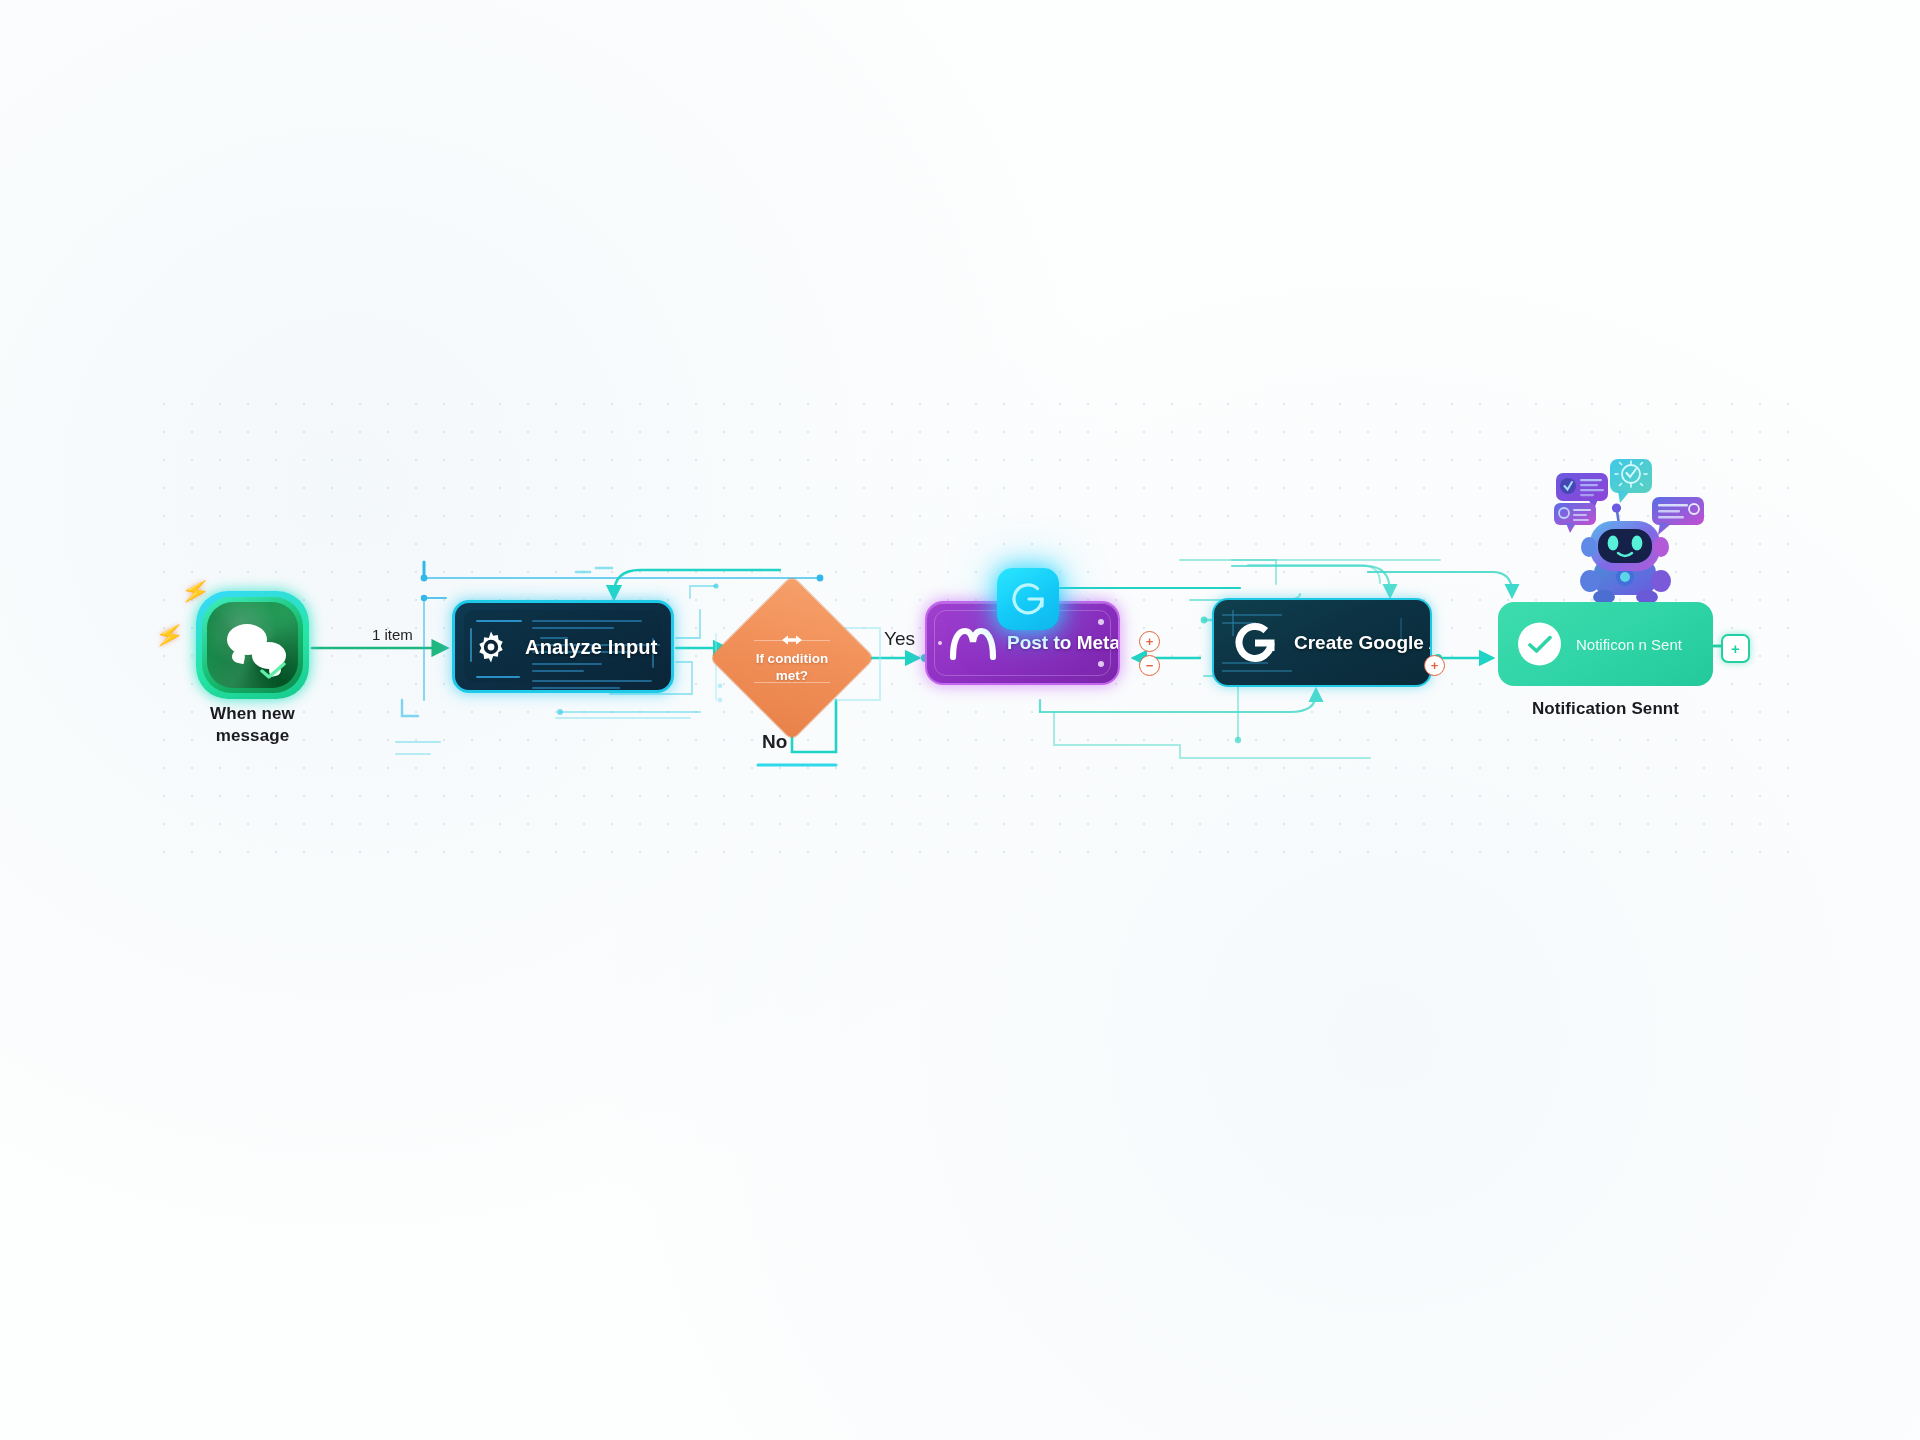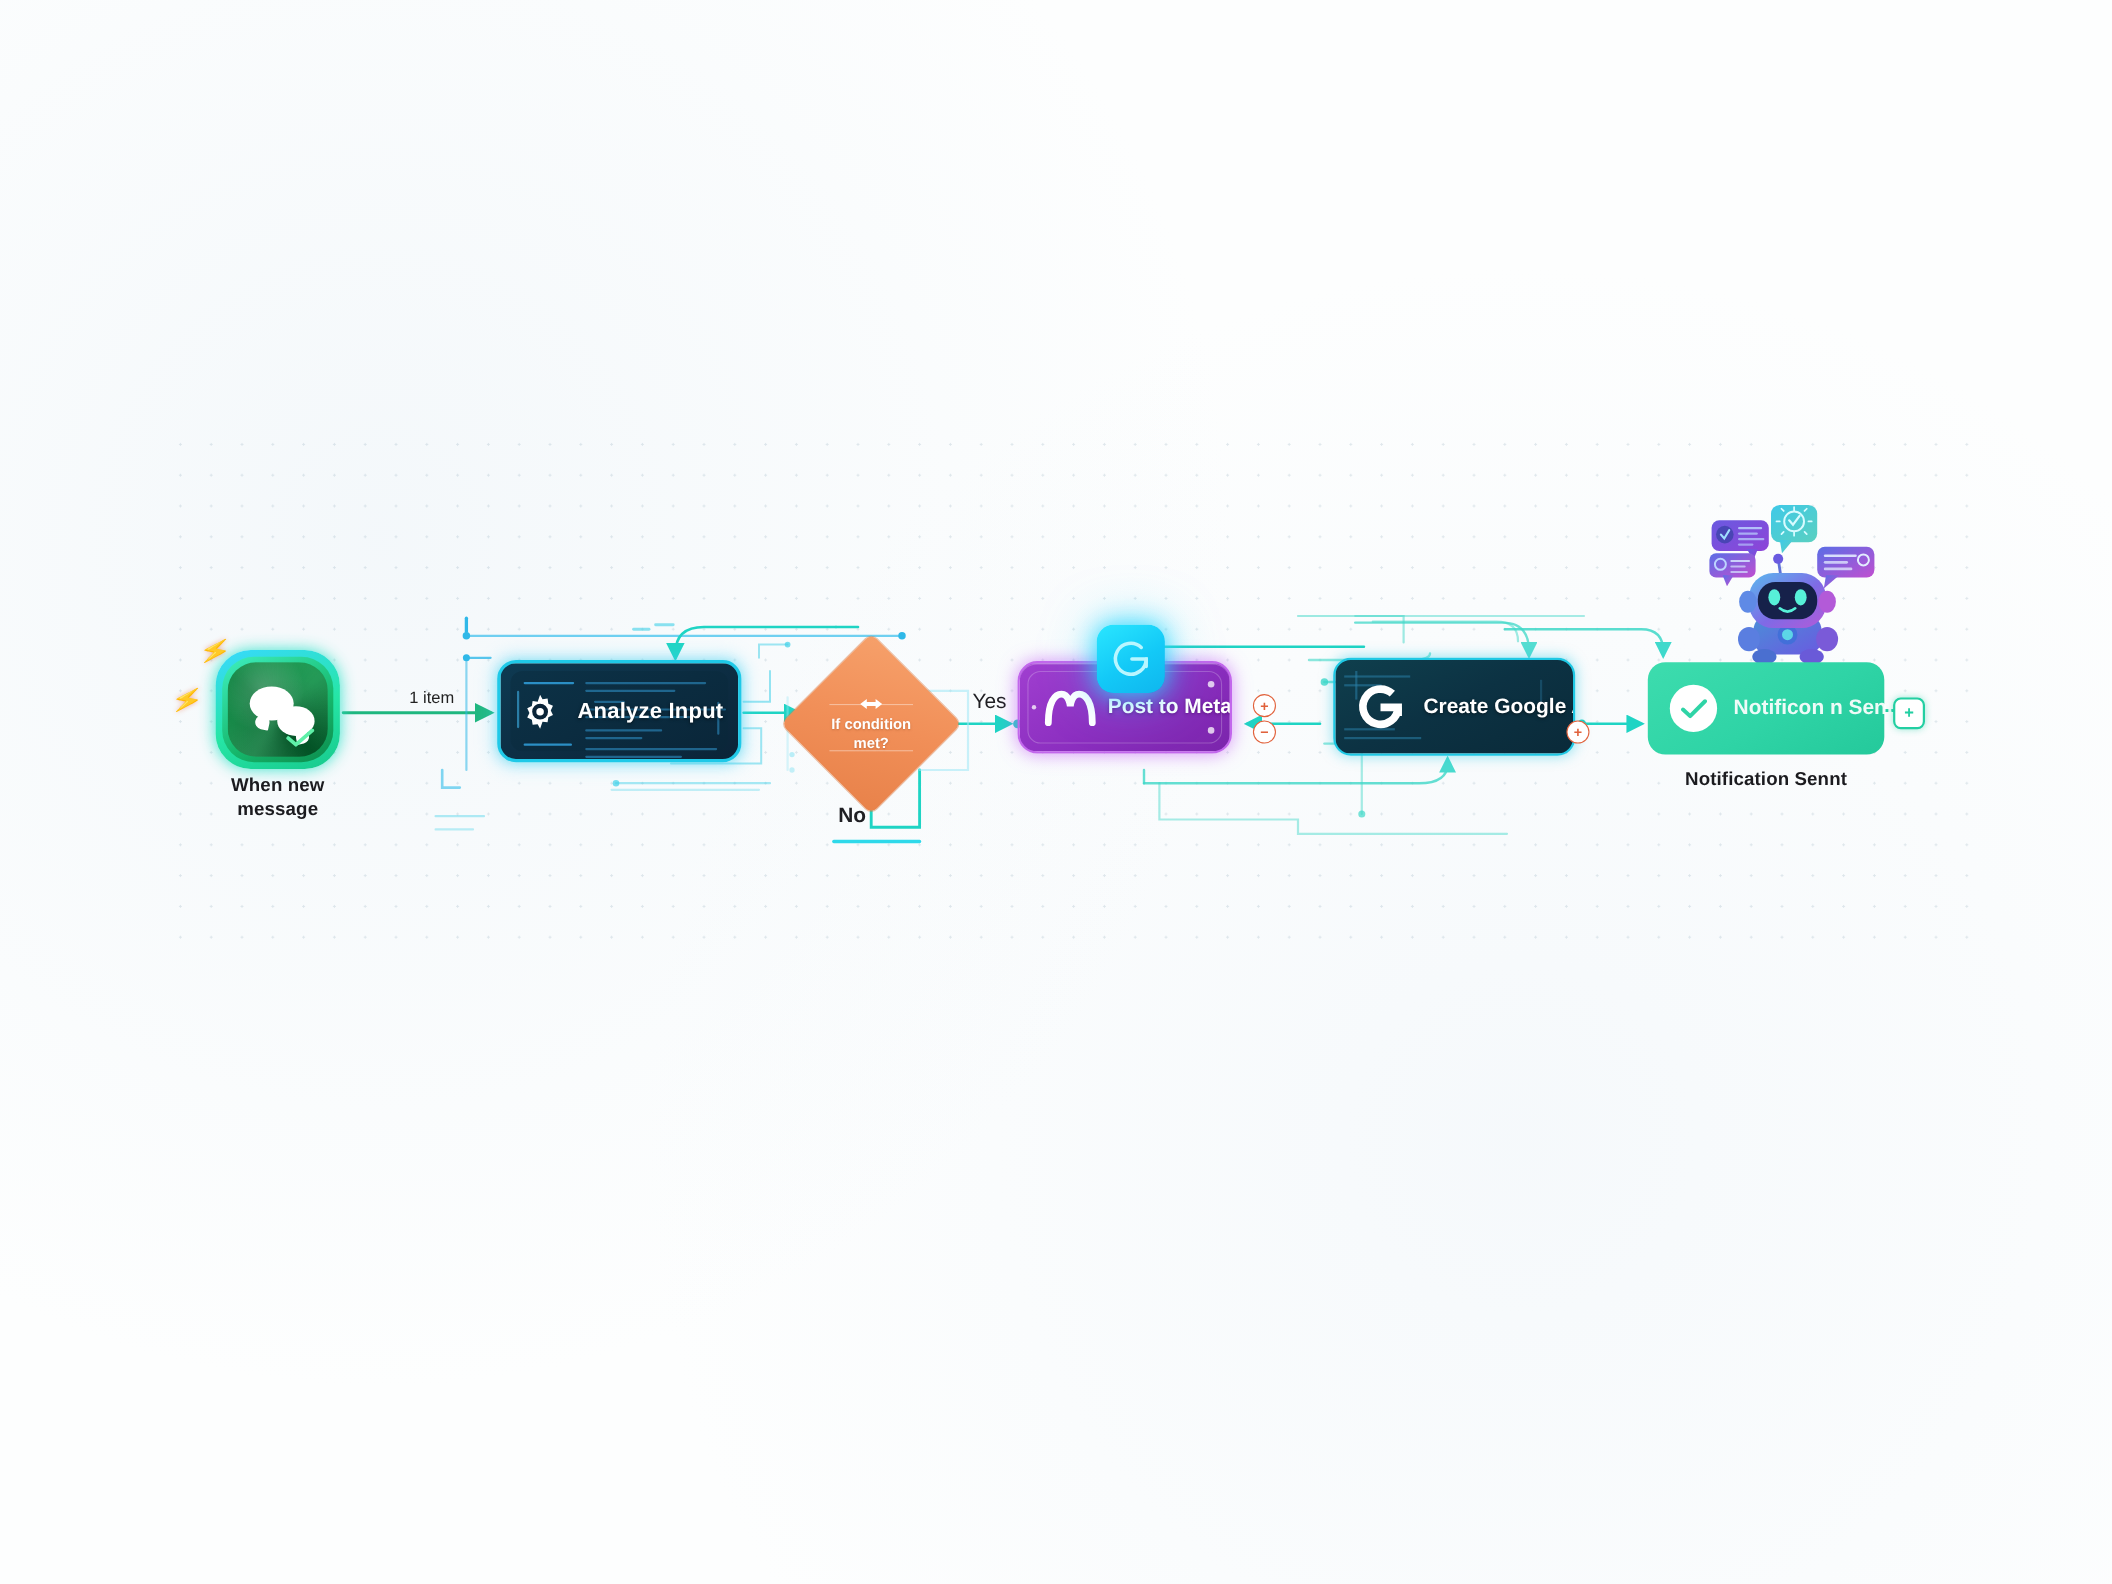--- a/index.html
+++ b/index.html
@@ -224,21 +224,21 @@
     position:absolute; inset:0; border-radius:16px;
     background: linear-gradient(150deg,#3ddcae 0%, #2fd4a6 55%, #24c99b 100%);
   }
   .notif-check {
     position:absolute; left:20px; top:50%; transform:translateY(-50%);
     width:43px; height:43px; border-radius:50%; background:#ffffff;
     display:flex; align-items:center; justify-content:center;
   }
   .notif-txt {
     position:absolute; left:78px; top:50%; transform:translateY(-50%);
-    color:#ffffff; font-size:19px; font-weight:700; white-space:nowrap;
+    color:#ffffff; font-size:15px; font-weight:400; white-space:nowrap;
     opacity:.92;
   }
   #notif-node .nlabel { top: 96px; }
   #add-btn {
     position:absolute; left:1721px; top:634px; width:25px; height:25px;
     border-radius:7px; border:2.4px solid #22cfa2; background:#fff;
     display:flex; align-items:center; justify-content:center;
     color:#22cfa2; font-size:15px; font-weight:700; line-height:1;
     box-shadow:0 0 7px rgba(34,207,162,.45);
   }

